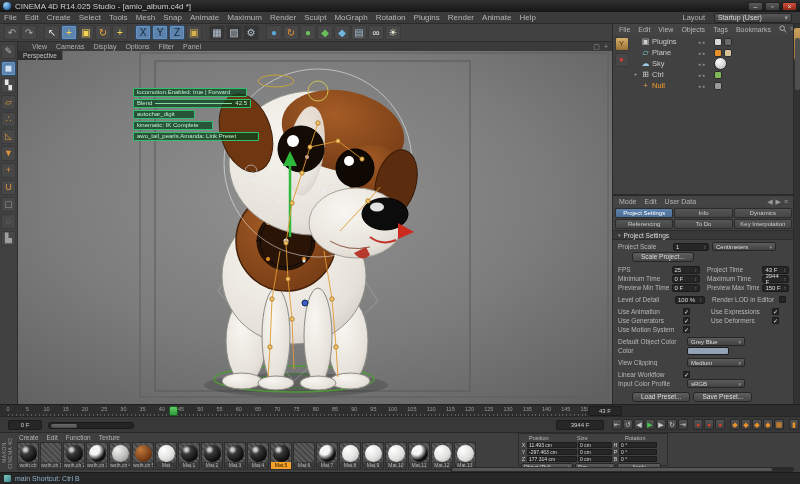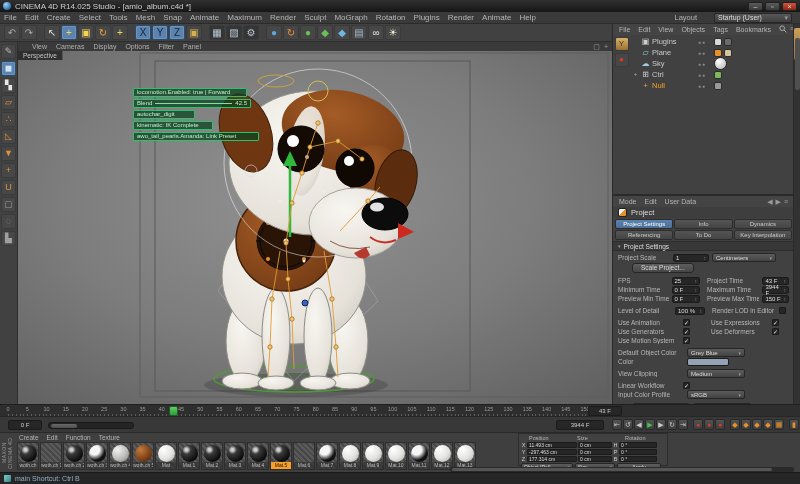--- a/index.html
+++ b/index.html
@@ -13,21 +13,21 @@
   .title-text{white-space:nowrap;overflow:hidden;}
   .win-controls{margin-left:auto;display:flex;gap:2px;}
   .win-btn{width:15px;height:9px;font-size:7px;line-height:8px;text-align:center;color:#ddd;
            background:linear-gradient(#5a5a5a,#3a3a3a);border:1px solid #222;border-radius:2px;}
   .win-btn.close{background:linear-gradient(#d3543c,#8e2516);}
   
   .menubar{position:absolute;left:0;top:12px;width:800px;height:12px;background:#3a3a3a;border-bottom:1px solid #2b2b2b;
            display:flex;align-items:center;font-size:8px;color:#b5b5b5;}
   .menu-items{display:flex;}
   .menu-item{padding:0 4px;white-space:nowrap;}
-  .layout-picker{margin-left:auto;display:flex;align-items:flex-start;gap:17px;padding-right:8px;font-size:7.5px;}
+  .layout-picker{margin-left:auto;display:flex;align-items:flex-start;gap:9px;padding-right:8px;font-size:7.5px;}
   .layout-drop{width:78px;height:10px;background:linear-gradient(#585858,#3e3e3e);border:1px solid #262626;border-radius:2px;
                display:flex;align-items:center;padding:0 3px;white-space:nowrap;overflow:hidden;font-size:7px;color:#ddd;}
   .layout-drop .dd{margin-left:auto;color:#999;}
   
   .toolbar{position:absolute;left:0;top:24px;width:612px;height:18px;background:#414141;border-bottom:1px solid #2d2d2d;
            display:flex;align-items:center;padding-left:4px;gap:1px;}
   .tile{width:16px;height:15px;flex:none;display:flex;align-items:center;justify-content:center;
         font-size:10px;line-height:1;border-radius:2px;background:#474747;border:1px solid #3a3a3a;}
   .tile.active{border-color:#2a4a6e;box-shadow:inset 0 0 0 1px #6e93bb;}
   .tb-sep{width:5px;height:14px;flex:none;}
@@ -453,24 +453,20 @@
             <div>Mode</div>
             <div>Edit</div>
             <div>User Data</div>
           </span>
         <span class="pm-right" id="am-menu-icons">
             <div>◀</div>
             <div>▶</div>
             <div>≡</div>
           </span>
       </div>
-      <div class="am-objrow">
-        <span class="am-objico"></span>
-        <span>Project</span>
-      </div>
       <div class="am-tabs" id="am-tabs">
           <div class="am-tab active" style="background: linear-gradient(rgb(91, 131, 173), rgb(76, 111, 150));">Project Settings</div>
           <div class="am-tab">Info</div>
           <div class="am-tab">Dynamics</div>
           <div class="am-tab">Referencing</div>
           <div class="am-tab">To Do</div>
           <div class="am-tab">Key Interpolation</div>
         </div>
       <div class="am-section">
         <span style="font-size:5px;color:#999">▾</span>

